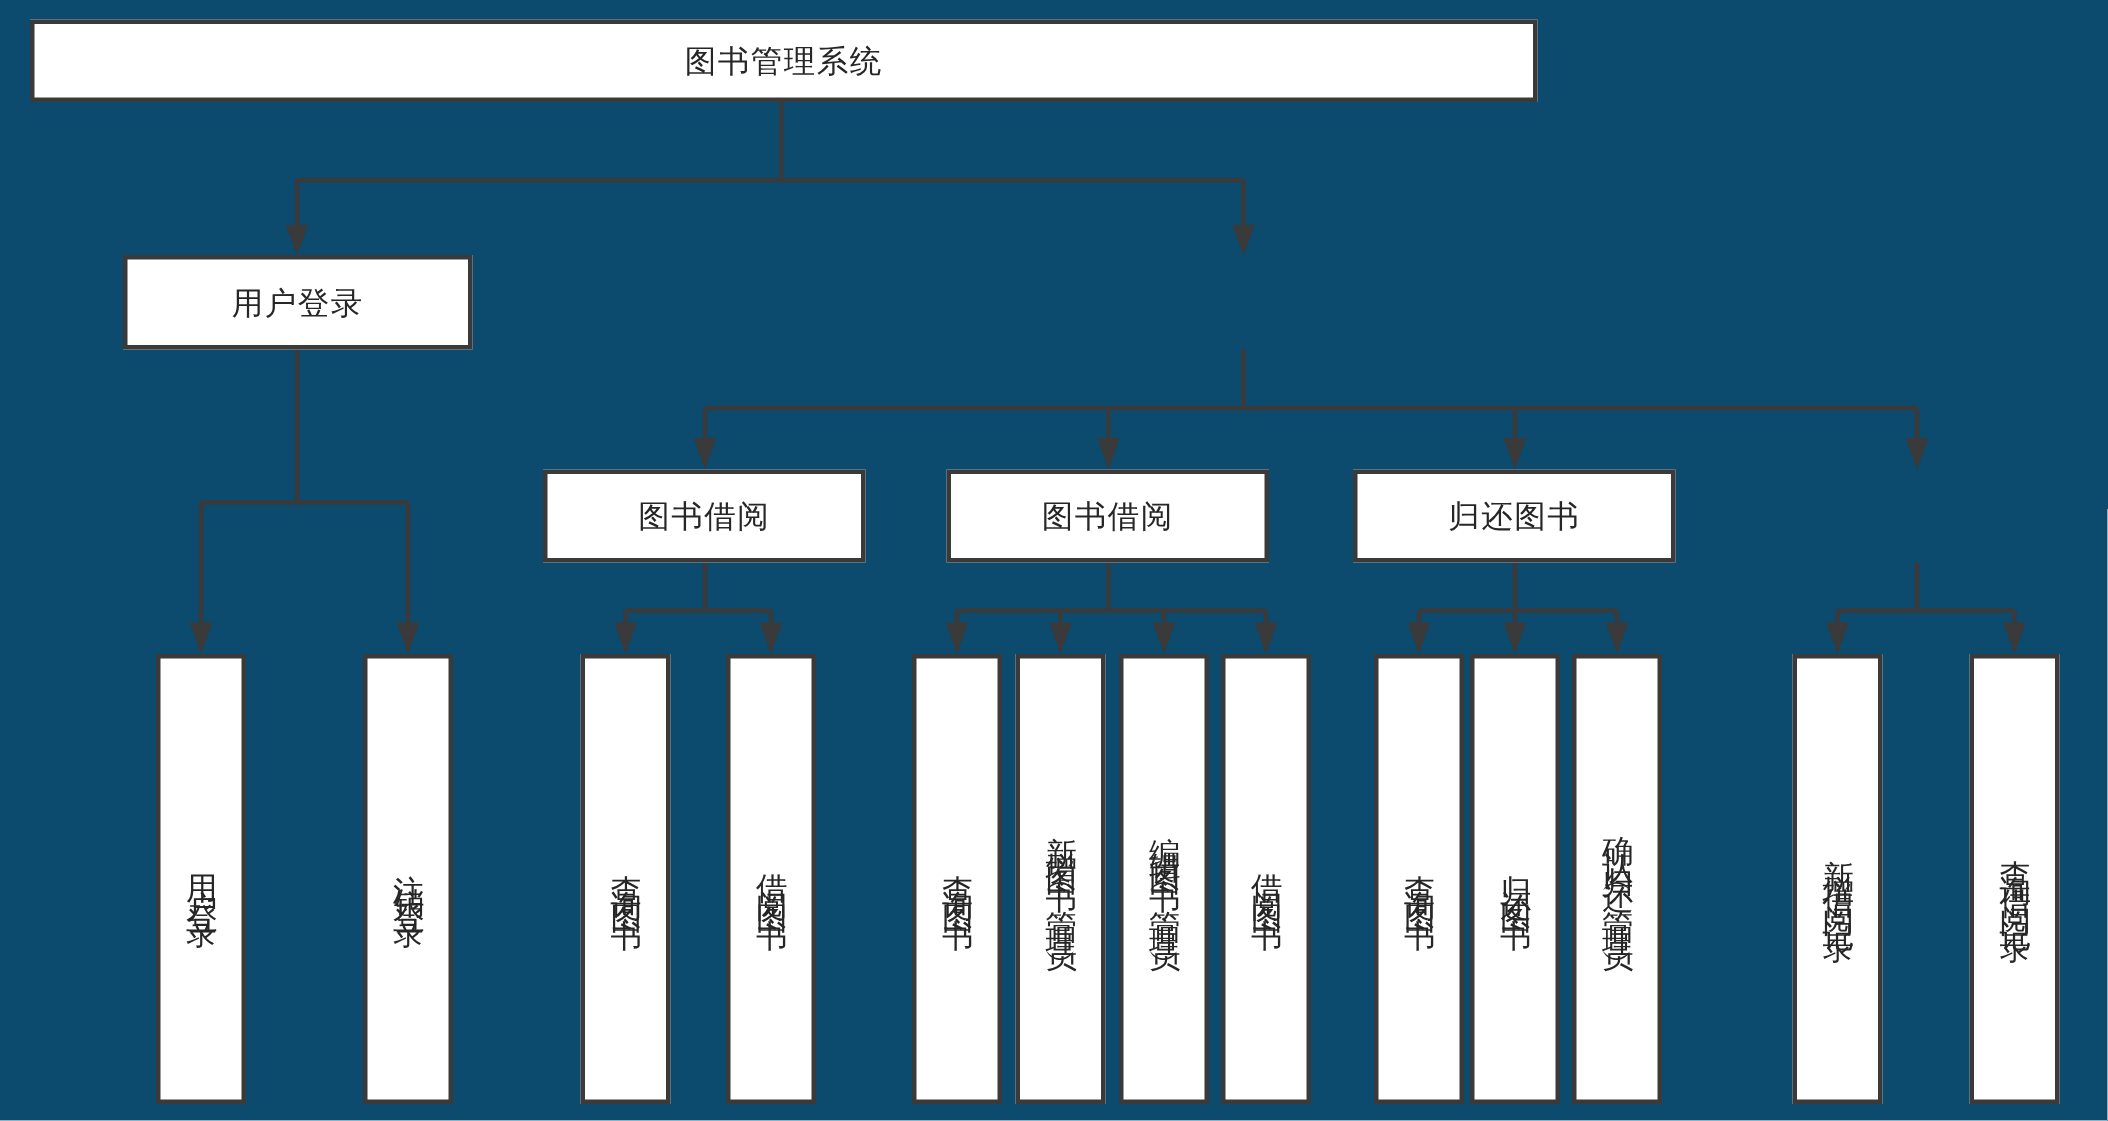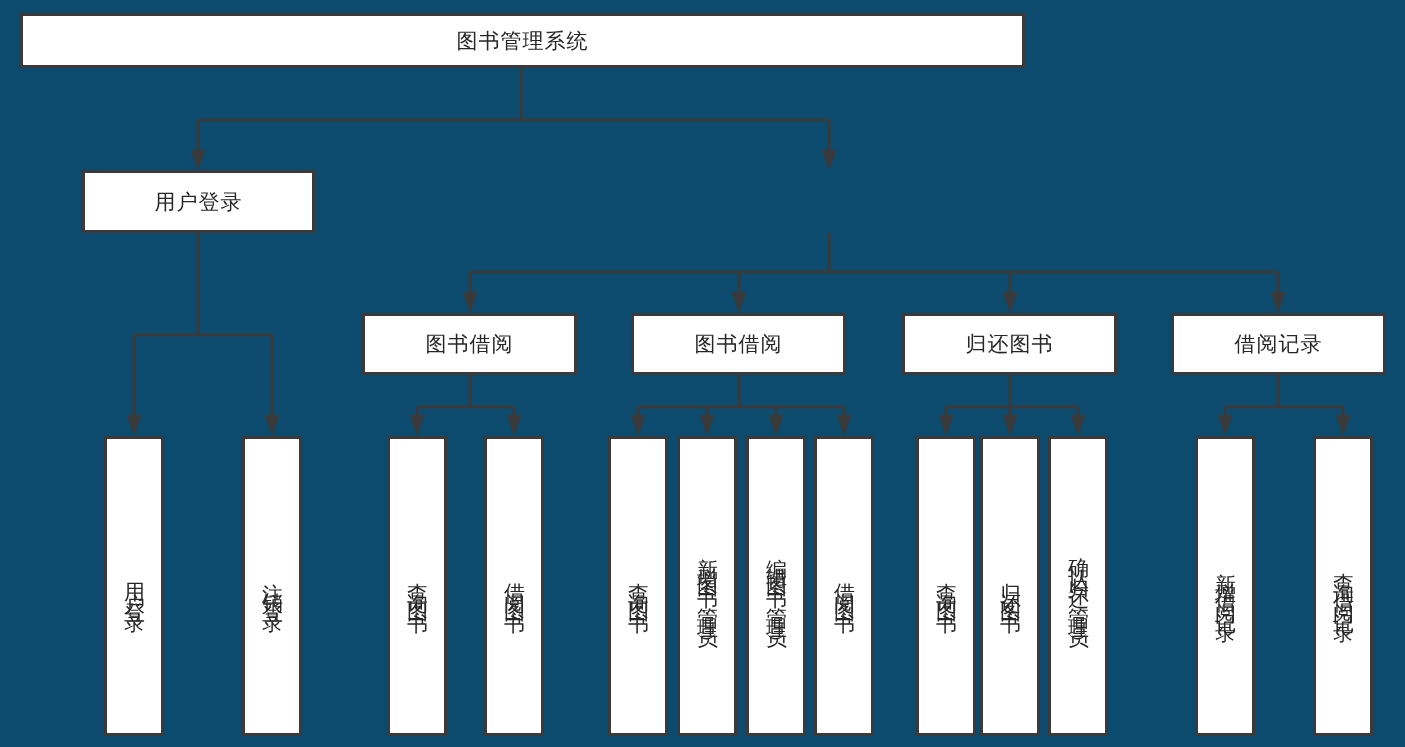--- a/index.html
+++ b/index.html
@@ -103,23 +103,20 @@
 
   <div class="box" style="left:362px;top:313px;width:215px;height:62px">
     <span class="lbl">图书借阅</span>
   </div>
   <div class="box" style="left:631px;top:313px;width:215px;height:62px">
     <span class="lbl">图书借阅</span>
   </div>
   <div class="box" style="left:902px;top:313px;width:215px;height:62px">
     <span class="lbl">归还图书</span>
   </div>
-  <div class="box" style="left:1171px;top:313px;width:215px;height:62px">
-    <span class="lbl">借阅记录</span>
-  </div>
 
   <div class="box" style="left:104px;top:436px;width:60px;height:300px">
     <span class="vlbl">用户登录</span>
   </div>
   <div class="box" style="left:242px;top:436px;width:60px;height:300px">
     <span class="vlbl">注销登录</span>
   </div>
 
   <div class="box" style="left:387px;top:436px;width:60px;height:300px">
     <span class="vlbl">查询图书</span>

